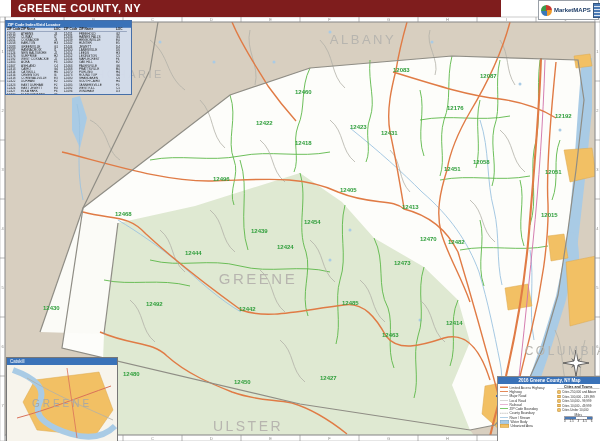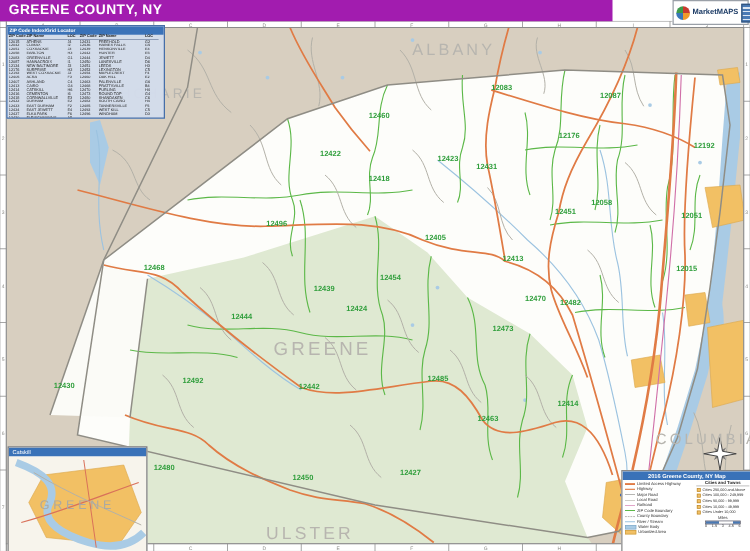--- a/index.html
+++ b/index.html
@@ -1,19 +1,19 @@
 <!DOCTYPE html>
 <html><head>
 <meta charset="utf-8">
 <style>
   html,body{margin:0;padding:0;background:#fff;}
   .screen{position:relative;width:600px;height:441px;overflow:hidden;background:#fff;
           font-family:"Liberation Sans",sans-serif;}
   
-  .titlebar{position:absolute;left:0;top:0;width:490px;height:17px;background:#a21caf;z-index:6;}
+  .titlebar{position:absolute;left:11px;top:0;width:490px;height:17px;background:#7f1d1d;z-index:6;}
   .titlebar .t{display:block;color:#fff;font-weight:bold;font-size:11px;line-height:16px;padding-left:7px;letter-spacing:.4px;}
   .logo{position:absolute;right:1px;top:0;width:61px;height:20px;background:#fff;border:1px solid #9aa0a8;
         box-sizing:border-box;z-index:7;display:flex;align-items:center;padding:1px 2px;gap:2px;}
   .logo .ball{width:11px;height:11px;border-radius:50%;flex:none;
         background:conic-gradient(#c93a2e 0 25%,#f09a2a 25% 50%,#3a77b8 50% 75%,#3d9a4a 75%);}
   .logo .ltx{font-size:6px;font-weight:bold;color:#1d3c66;line-height:6px;}
   .logo .lbox{width:13px;height:13px;flex:none;background:#4a7ab5;
         border:1px solid #33557f;background-image:repeating-linear-gradient(#4a7ab5 0 2px,#dce6f2 2px 3px);}
   
   svg.map{position:absolute;left:0;top:0;z-index:1;}

